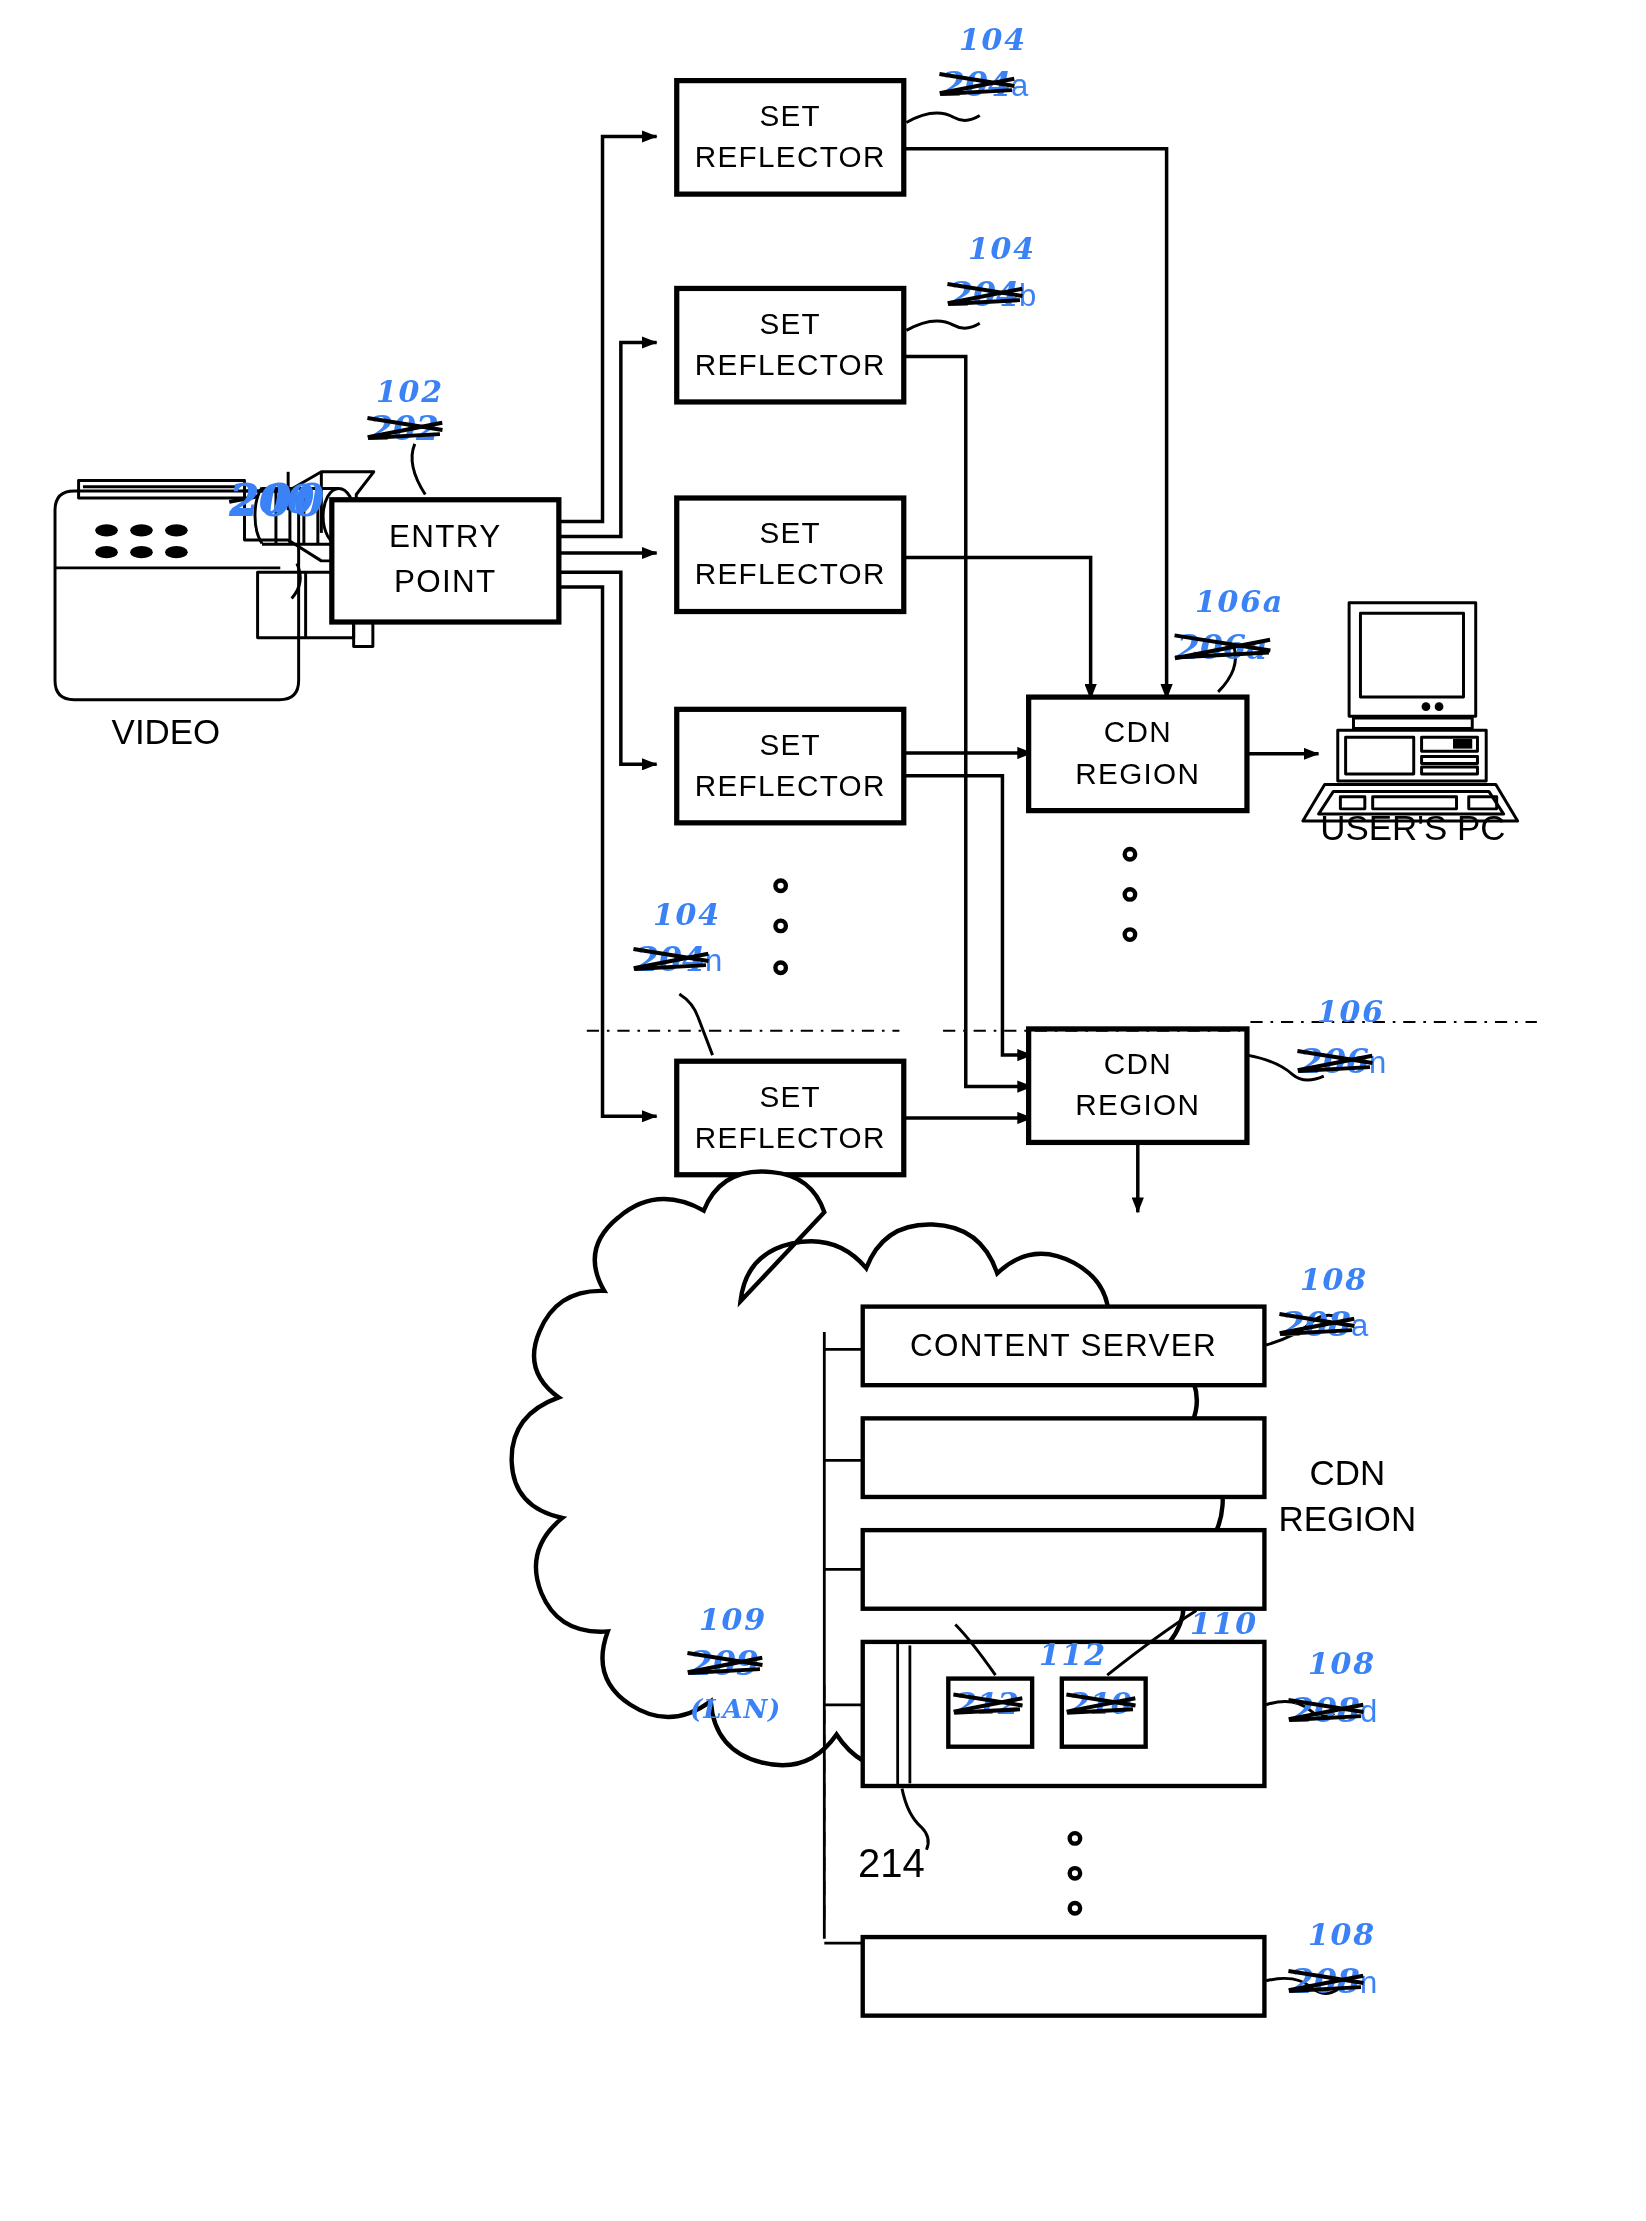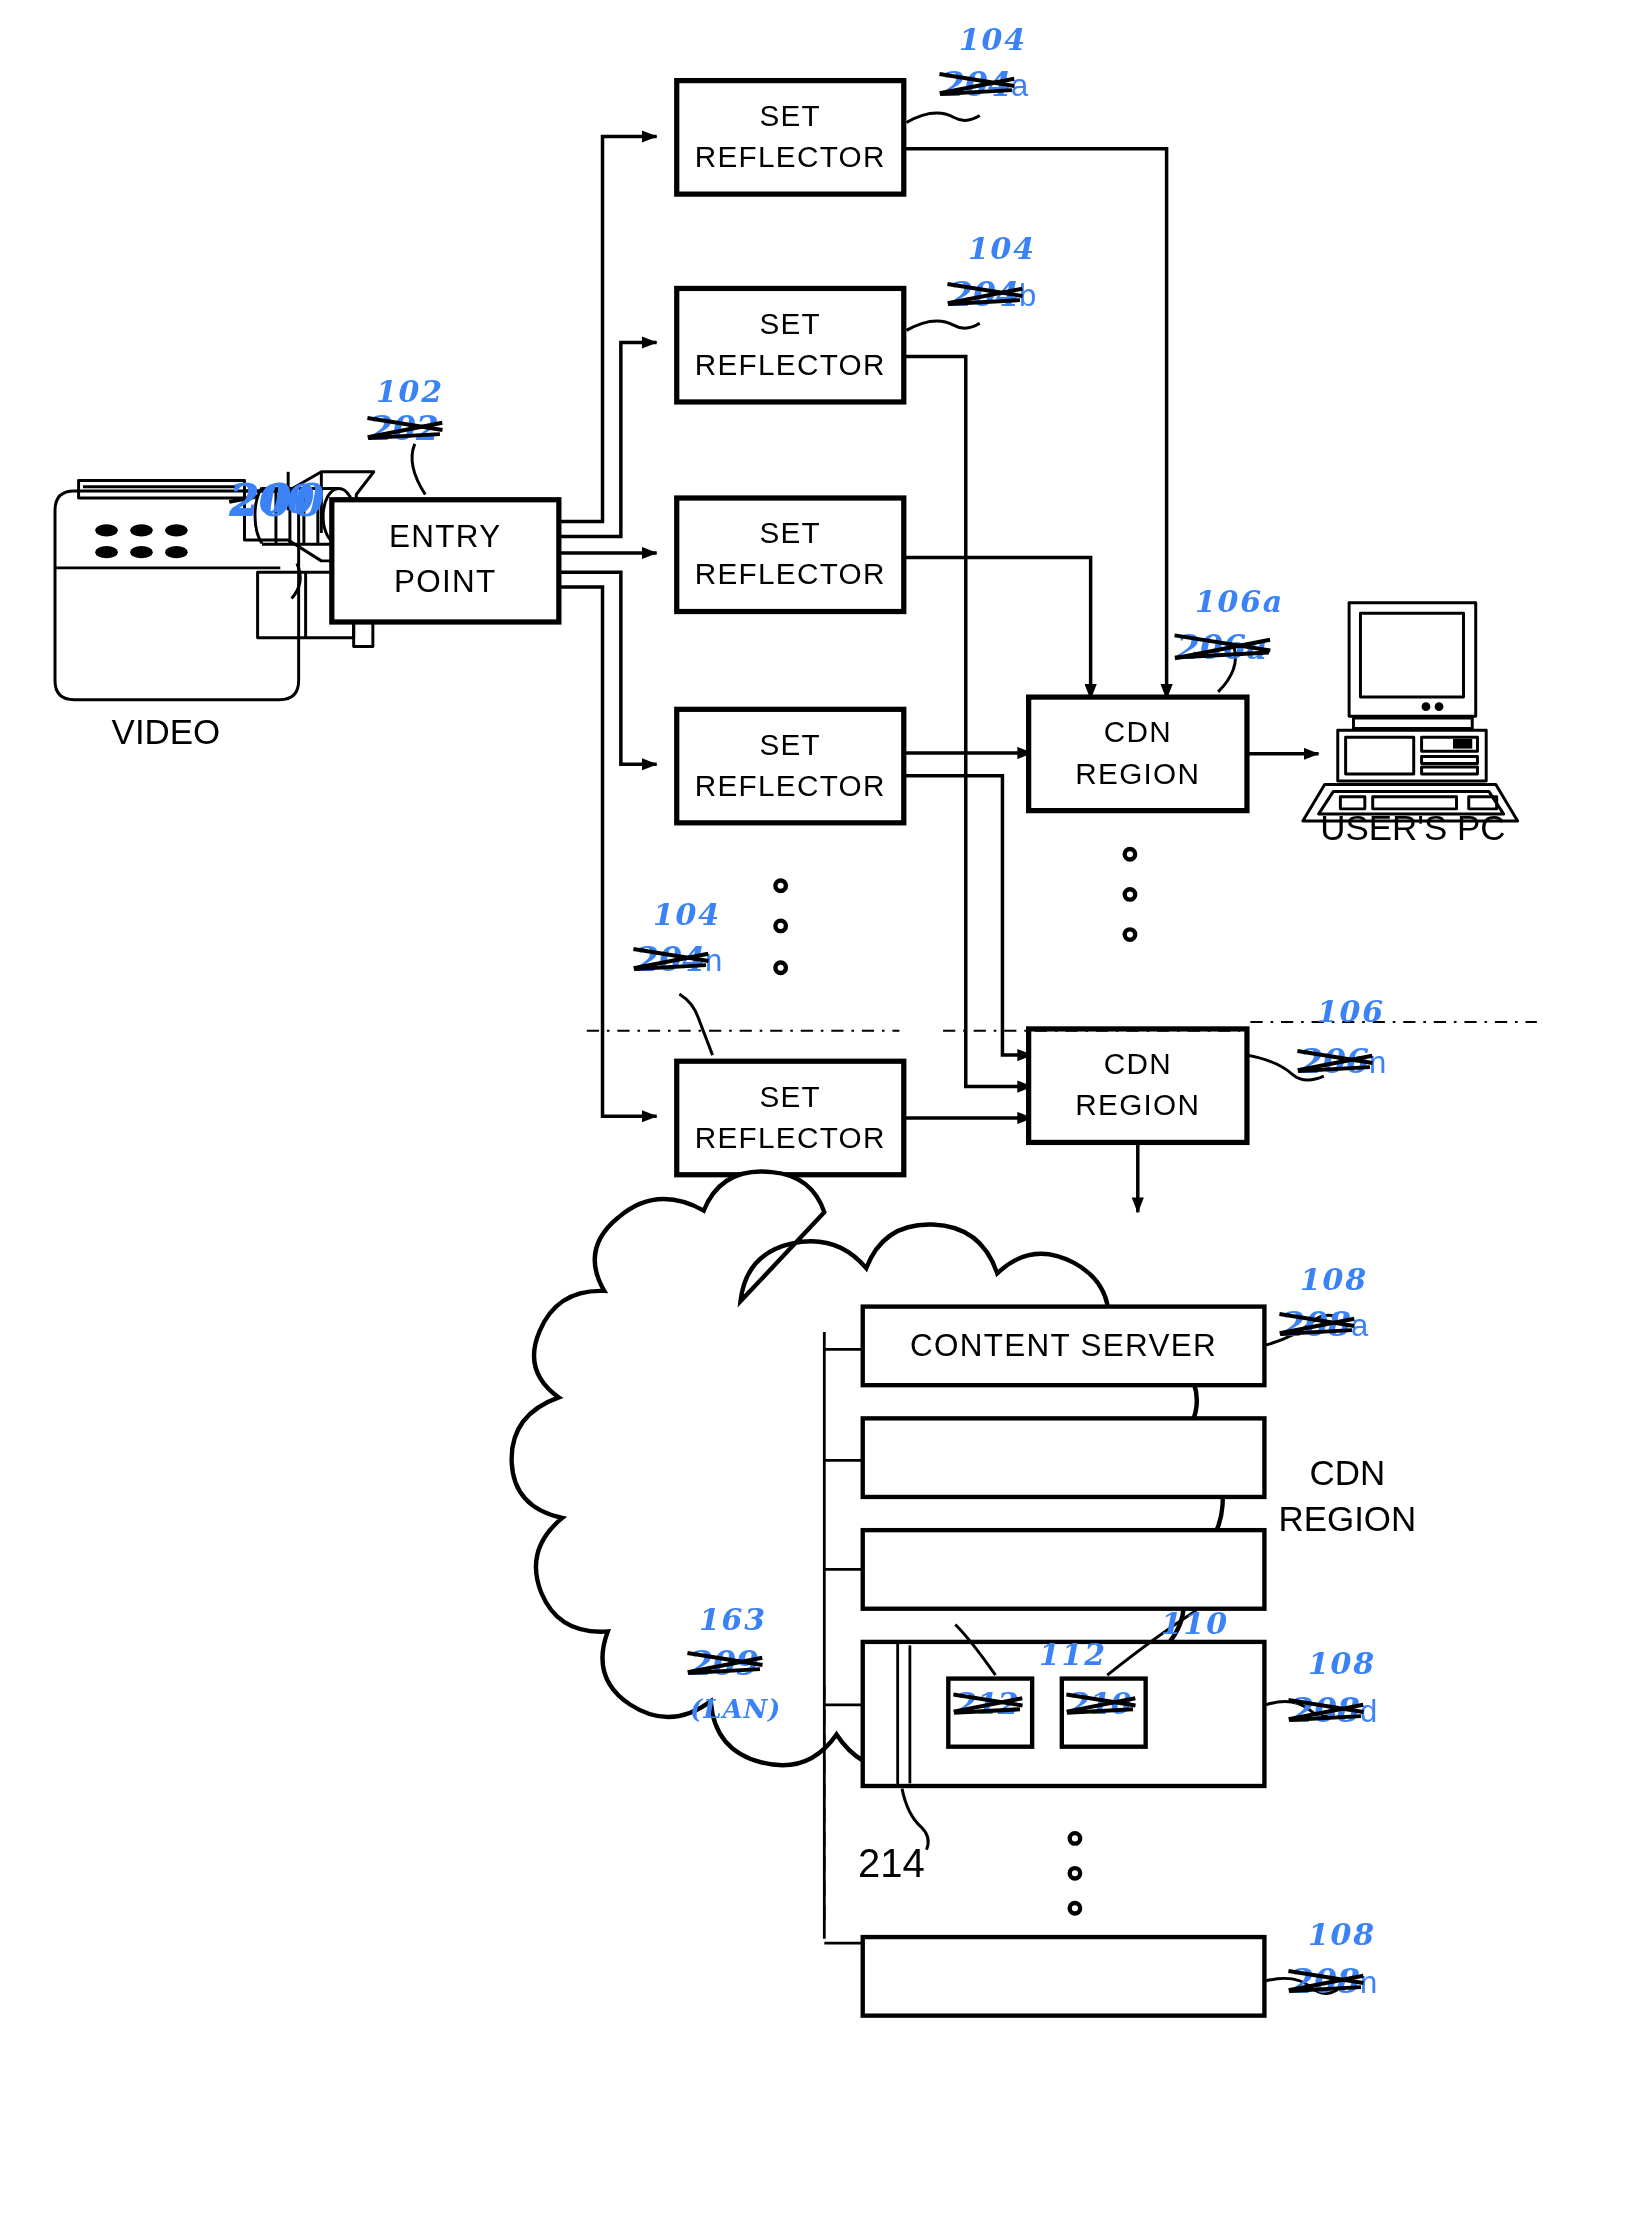--- a/index.html
+++ b/index.html
@@ -332,29 +332,29 @@
 <div class="hw hw-new" style="left:1317px; top:997px;">106</div>
 <div class="hw" style="left:1300px; top:1045px;">
   <span class="hw-old"><span>206</span><span class="strike"></span><span class="strike2"></span><span class="strike3"></span></span><span class="sfx">n</span>
 </div>
 
 <div class="hw hw-new" style="left:1300px; top:1265px;">108</div>
 <div class="hw" style="left:1282px; top:1308px;">
   <span class="hw-old"><span>208</span><span class="strike"></span><span class="strike2"></span><span class="strike3"></span></span><span class="sfx">a</span>
 </div>
 
-<div class="hw hw-new" style="left:699px; top:1605px;">163</div>
+<div class="hw hw-new" style="left:699px; top:1605px;">109</div>
 <div class="hw" style="left:690px; top:1647px;">
   <span class="hw-old"><span>209</span><span class="strike"></span><span class="strike2"></span><span class="strike3"></span></span>
 </div>
 <div class="hw hw-lan" style="left:690px; top:1696px;">(LAN)</div>
 
 <div class="hw hw-new" style="left:1039px; top:1640px;text-align:center;">112</div>
 
-<div class="hw hw-new" style="left:1161px; top:1609px;">110</div>
+<div class="hw hw-new" style="left:1190px; top:1609px;">110</div>
 
 <div class="hw" style="left:956px; top:1689px;">
   <span class="hw-old" style="font-size:30px;"><span>212</span><span class="strike"></span><span class="strike2"></span><span class="strike3"></span></span>
 </div>
 
 <div class="hw" style="left:1069px; top:1689px;">
   <span class="hw-old" style="font-size:30px;"><span>210</span><span class="strike"></span><span class="strike2"></span><span class="strike3"></span></span>
 </div>
 
 <div class="hw hw-new" style="left:1308px; top:1649px;">108</div>

